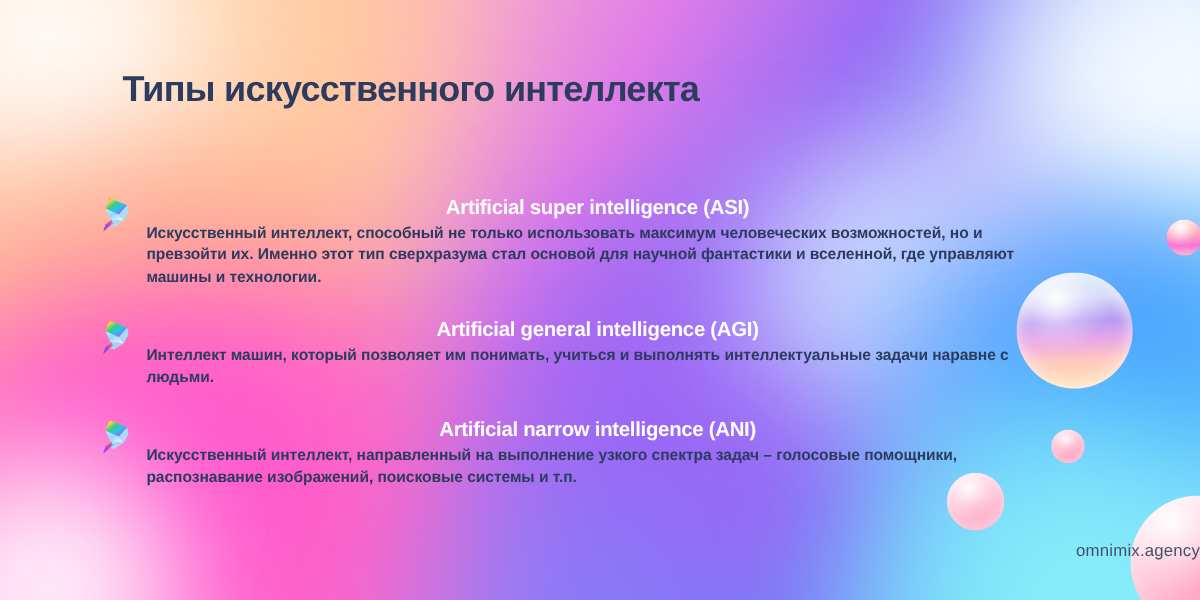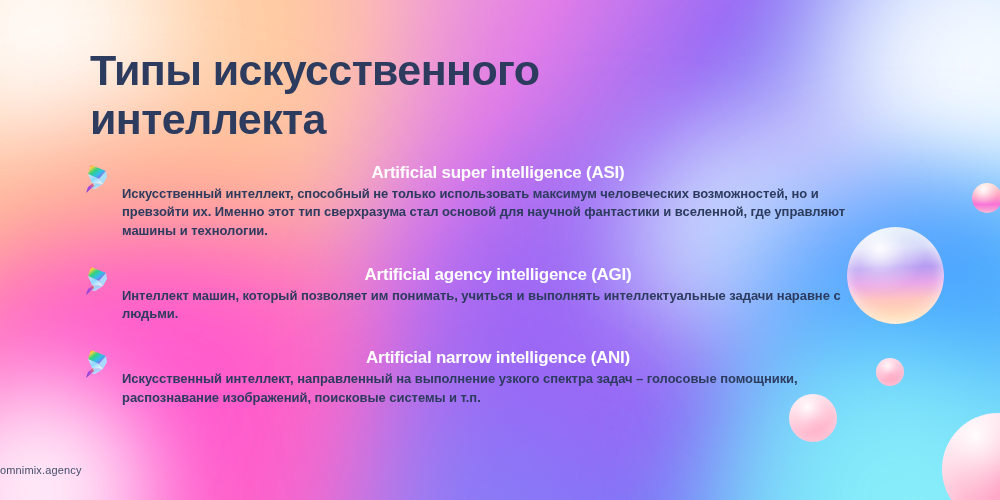--- a/index.html
+++ b/index.html
@@ -180,22 +180,22 @@
     z-index: 3;
     width: 100%;
     height: 100%;
   }
 
   .title {
     position: absolute;
     left: 86px;
     top: 42px;
     width: 620px;
-    margin: 4px;
-    font-size: 43px;
+    margin: 16px;
+    font-size: 30px;
     line-height: 1.13;
     font-weight: 700;
     letter-spacing: -0.6px;
     color: #2c3b5e;
   }
 
   .items {
     position: absolute;
     left: 84px;
     top: 162px;
@@ -234,23 +234,23 @@
     font-weight: 600;
     letter-spacing: -0.05px;
     color: #2c3b5e;
     max-width: 740px;
   }
 
   .footer {
     position: absolute;
     left: 0;
     right: 0;
-    bottom: 24px;
-    text-align: left;
-    font-size: 11px;
+    bottom: 34px;
+    text-align: right;
+    font-size: 14px;
     font-weight: 400;
     letter-spacing: 0.15px;
     color: #45506b;
   }
 </style>
 </head>
 <body>
 
 <div class="slide">
 
@@ -337,21 +337,21 @@
                 <stop offset="100%" stop-color="#ff7a3d"></stop>
               </linearGradient>
             </defs>
             <polygon points="7,3 22,9 15,17 4,12" fill="url(#g2a)"></polygon>
             <polygon points="4,12 15,17 19,22 8,21" fill="url(#g2b)"></polygon>
             <polygon points="15,17 22,9 23,15 19,22" fill="#9fe3ff" opacity="0.92"></polygon>
             <polygon points="8,21 19,22 11,27 6,26" fill="url(#g2b)" opacity="0.9"></polygon>
             <path d="M10,24 L2,31 L4,25 L9,21 Z" fill="url(#g2c)"></path>
           </svg>
         </span>
-        <h2 class="item-heading">Artificial agency intelligence (AGI)</h2>
+        <h2 class="item-heading">Artificial general intelligence (AGI)</h2>
         <p class="item-body">Интеллект машин, который позволяет им понимать, учиться и выполнять интеллектуальные задачи наравне с людьми.</p>
       </div>
 
       <div class="item">
         <span class="item-icon">
           <svg viewBox="0 0 28 32" width="28" height="32" aria-hidden="true">
             <defs>
               <linearGradient id="g3a" x1="0" y1="0" x2="1" y2="1">
                 <stop offset="0%" stop-color="#ff2f6e"></stop>
                 <stop offset="18%" stop-color="#ffd23f"></stop>

